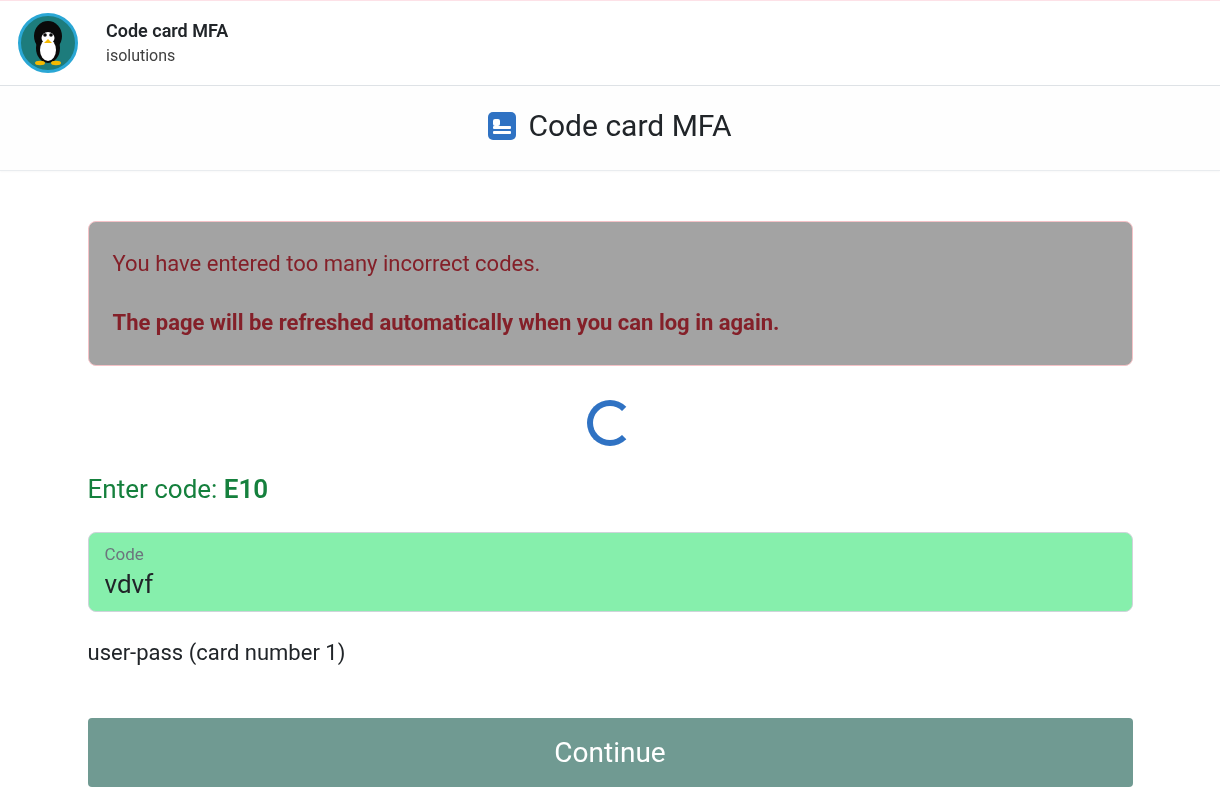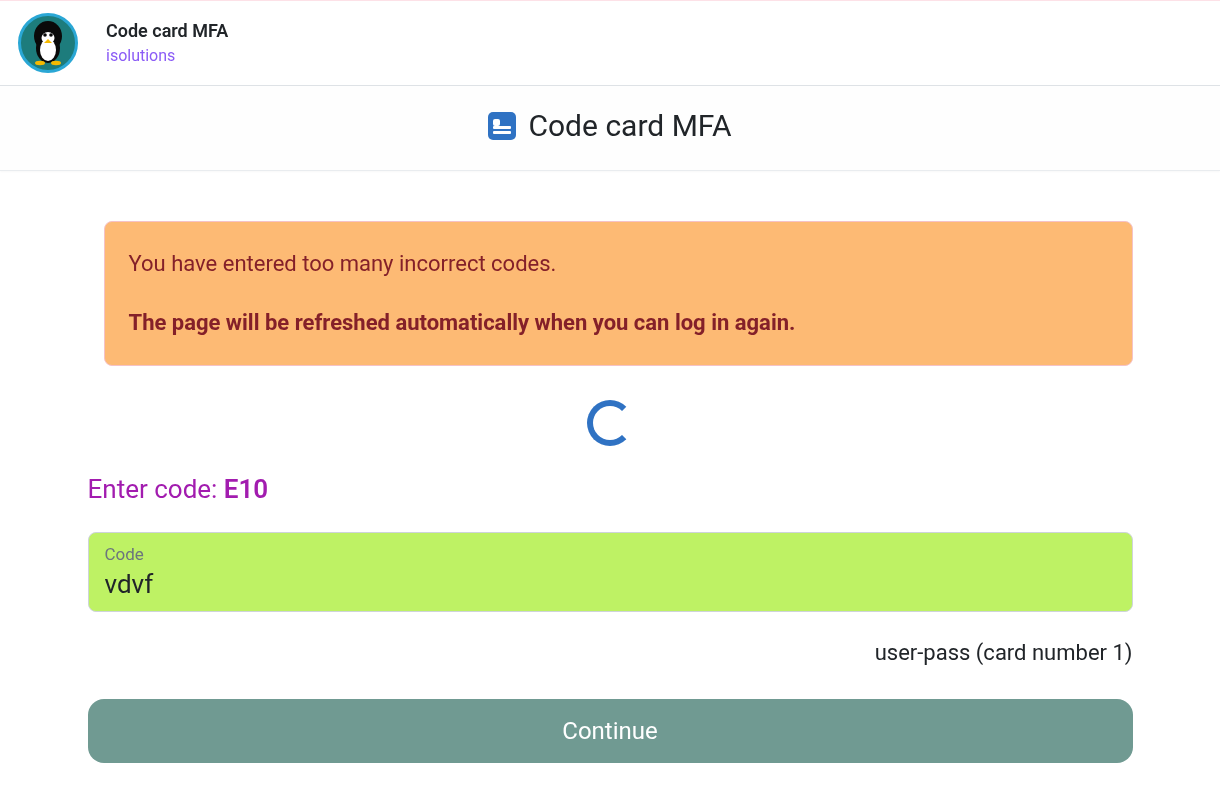--- a/index.html
+++ b/index.html
@@ -35,21 +35,21 @@
     }
     .avatar svg { display: block; }
     .header-text .title {
       font-size: 18px;
       font-weight: 600;
       color: #212529;
       line-height: 1.4;
     }
     .header-text .subtitle {
       font-size: 16px;
-      color: #8b5cf6;
+      color: #404040;
       line-height: 1.5;
     }
     .page-title-bar {
       text-align: center;
       padding: 22px 0 26px 0;
       background: #fefefe;
       border-bottom: 1px solid #e9ecef;
       box-shadow: 0 1px 2px rgba(0,0,0,0.03);
     }
     .page-title-inner {
@@ -90,56 +90,55 @@
       font-size: 30px;
       font-weight: 400;
       color: #212529;
     }
     .content {
       max-width: 1045px;
       margin: 0 auto;
       padding: 50px 0 40px 0;
     }
     .alert-danger {
-      background: #fdba74;
+      background: #a3a3a3;
       color: #842029;
       border: 1px solid #f5c2c7;
       border-radius: 8px;
       padding: 26px 24px;
       font-size: 22px;
       line-height: 1.45;
       margin-bottom: 28px;
-      margin-left: 16px;
     }
     .alert-danger p + p { margin-top: 28px; font-weight: bold; }
     .spinner-wrap {
       text-align: center;
       padding: 6px 0 24px 0;
     }
     .spinner {
       display: inline-block;
       width: 46px;
       height: 46px;
       border: 6px solid #2f72c3;
       border-right-color: transparent;
       border-radius: 50%;
       animation: spin 0.9s linear infinite;
     }
     @keyframes spin { to { transform: rotate(360deg); } }
     .prompt-label {
       font-size: 26px;
-      color: #a21caf;
+      color: #15803d;
       margin-bottom: 28px;
     }
     .prompt-label .code-ref { font-weight: 600; }
     .form-floating {
       position: relative;
       border: 1px solid #ced4da;
       border-radius: 8px;
-      background: #bef264;
+      background: #86efac;
       padding: 10px 16px 12px 16px;
       margin-bottom: 28px;
     }
     .form-floating .float-label {
       font-size: 17px;
       color: #6c757d;
       display: block;
       line-height: 1.4;
     }
     .form-floating input {
@@ -149,33 +148,32 @@
       font-size: 26px;
       color: #212529;
       font-family: inherit;
       padding: 0;
       background: transparent;
       margin-top: 2px;
     }
     .helper-text {
       font-size: 22px;
       color: #212529;
-      margin-bottom: 34px;
-      text-align: right;
+      margin-bottom: 53px;
     }
     .btn-continue {
       display: block;
       width: 100%;
       background: #709a92;
       color: #fff;
-      font-size: 24px;
+      font-size: 28px;
       text-align: center;
       padding: 18px 0;
       border: none;
-      border-radius: 16px;
+      border-radius: 4px;
       cursor: pointer;
       font-family: inherit;
     }
   </style>
 </head>
 <body>
 
 <div class="top-accent"></div>
 
 <div class="header-bar">

